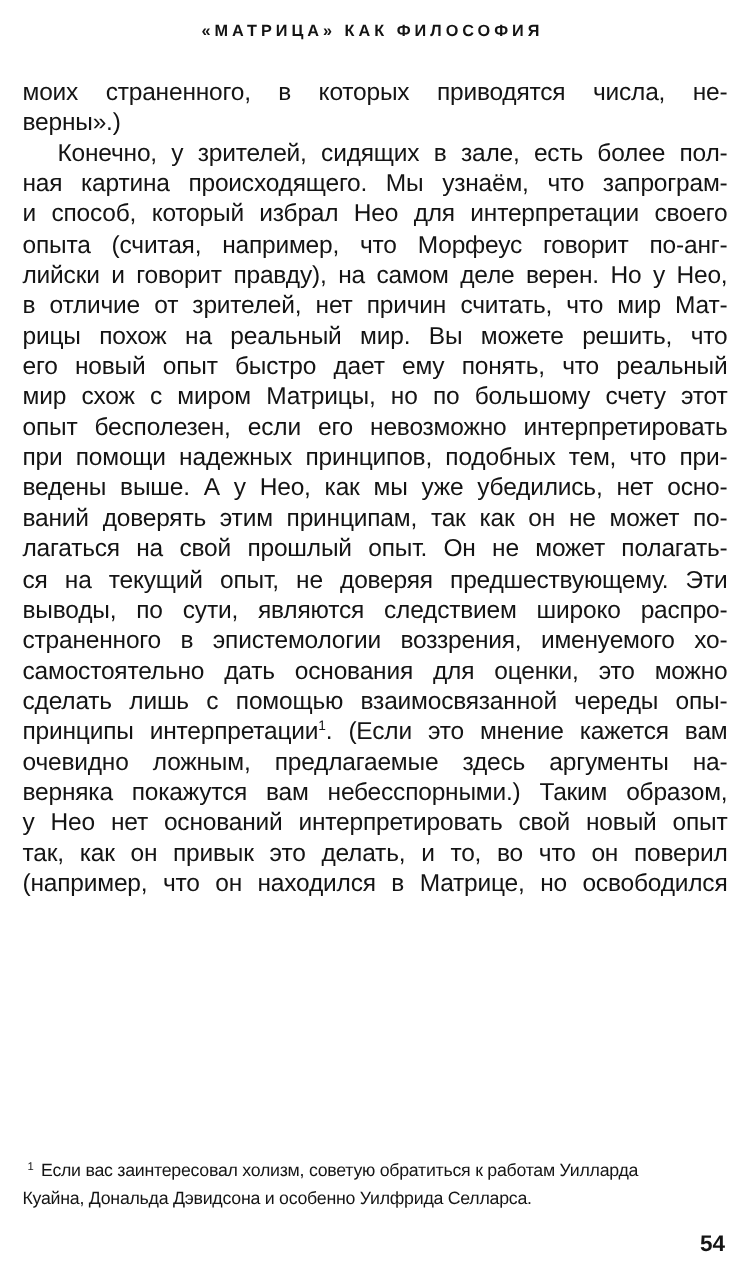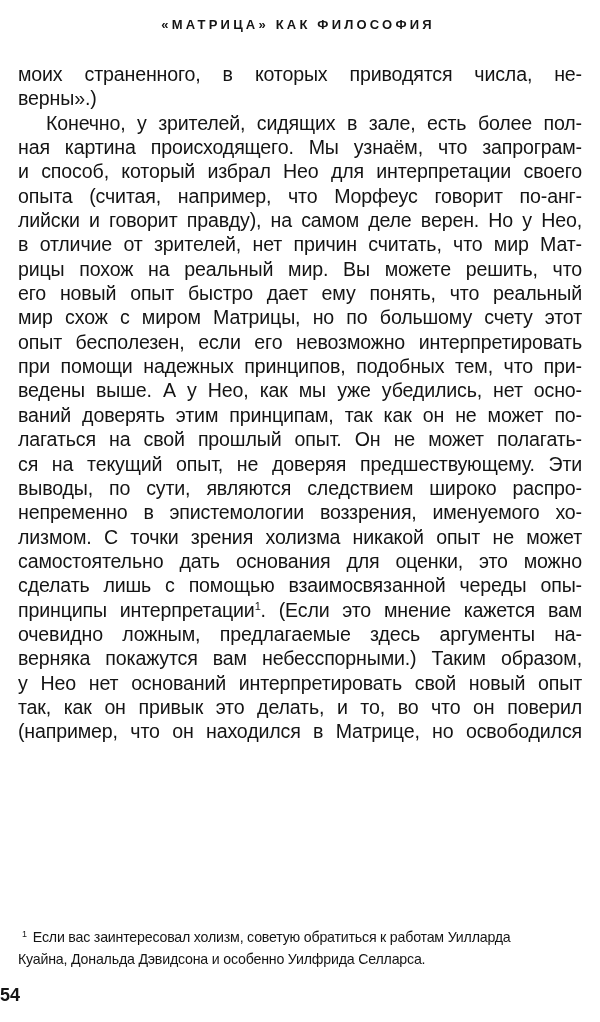--- a/index.html
+++ b/index.html
@@ -72,21 +72,21 @@
       line-height: 0;
       vertical-align: 5px;
       margin-right: 6px;
       margin-left: 4px;
     }
     .page-number {
       position: absolute;
       top: 984px;
       left: 0;
       width: 580px;
-      text-align: left;
+      text-align: right;
       font-weight: bold;
       font-size: 18px;
       line-height: 22px;
     }
   </style>
 </head>
 <body>
 
 <div class="running-head">«МАТРИЦА» КАК ФИЛОСОФИЯ</div>
 
@@ -102,22 +102,21 @@
   <span class="line">рицы похож на реальный мир. Вы можете решить, что</span>
   <span class="line">его новый опыт быстро дает ему понять, что реальный</span>
   <span class="line">мир схож с миром Матрицы, но по большому счету этот</span>
   <span class="line">опыт бесполезен, если его невозможно интерпретировать</span>
   <span class="line">при помощи надежных принципов, подобных тем, что при-</span>
   <span class="line">ведены выше. А у Нео, как мы уже убедились, нет осно-</span>
   <span class="line">ваний доверять этим принципам, так как он не может по-</span>
   <span class="line">лагаться на свой прошлый опыт. Он не может полагать-</span>
   <span class="line">ся на текущий опыт, не доверяя предшествующему. Эти</span>
   <span class="line">выводы, по сути, являются следствием широко распро-</span>
-  <span class="line">непременно в эпистемологии воззрения, именуемого хо-</span>
-  <span class="line">лизмом. С точки зрения холизма никакой опыт не может</span>
+  <span class="line">страненного в эпистемологии воззрения, именуемого хо-</span>
   <span class="line">самостоятельно дать основания для оценки, это можно</span>
   <span class="line">сделать лишь с помощью взаимосвязанной череды опы-</span>
   <span class="line"><span>принципы интерпретации</span><sup class="fnref">1</sup><span>. (Если это мнение кажется вам</span></span>
   <span class="line">очевидно ложным, предлагаемые здесь аргументы на-</span>
   <span class="line">верняка покажутся вам небесспорными.) Таким образом,</span>
   <span class="line">у Нео нет оснований интерпретировать свой новый опыт</span>
   <span class="line">так, как он привык это делать, и то, во что он поверил</span>
   <span class="line">(например, что он находился в Матрице, но освободился</span>
 </div>
 

